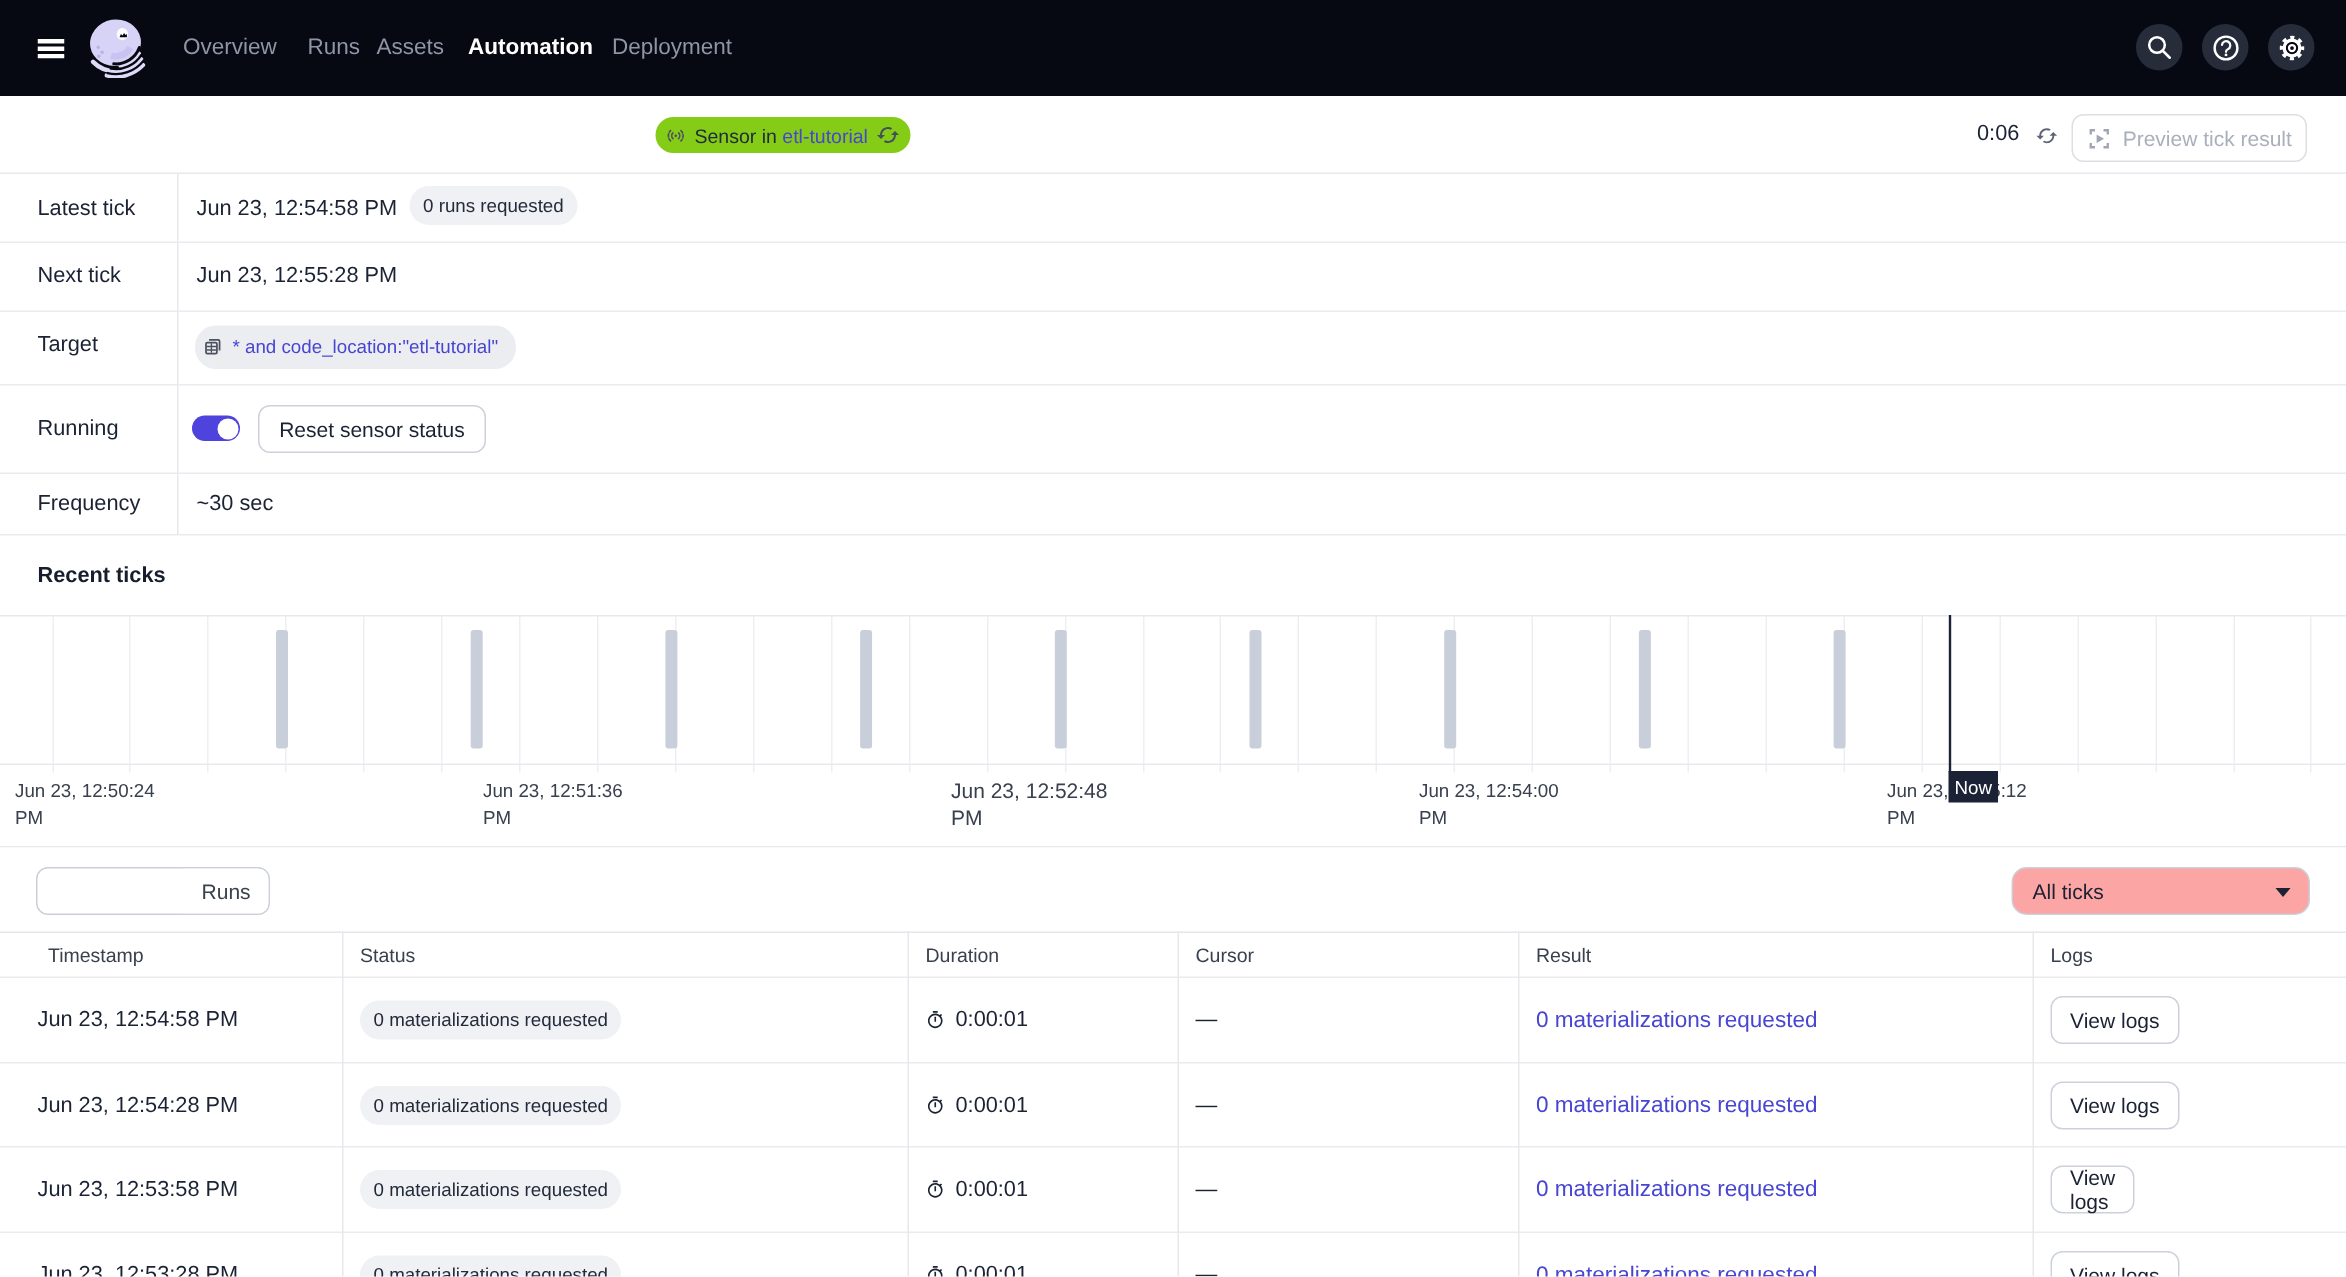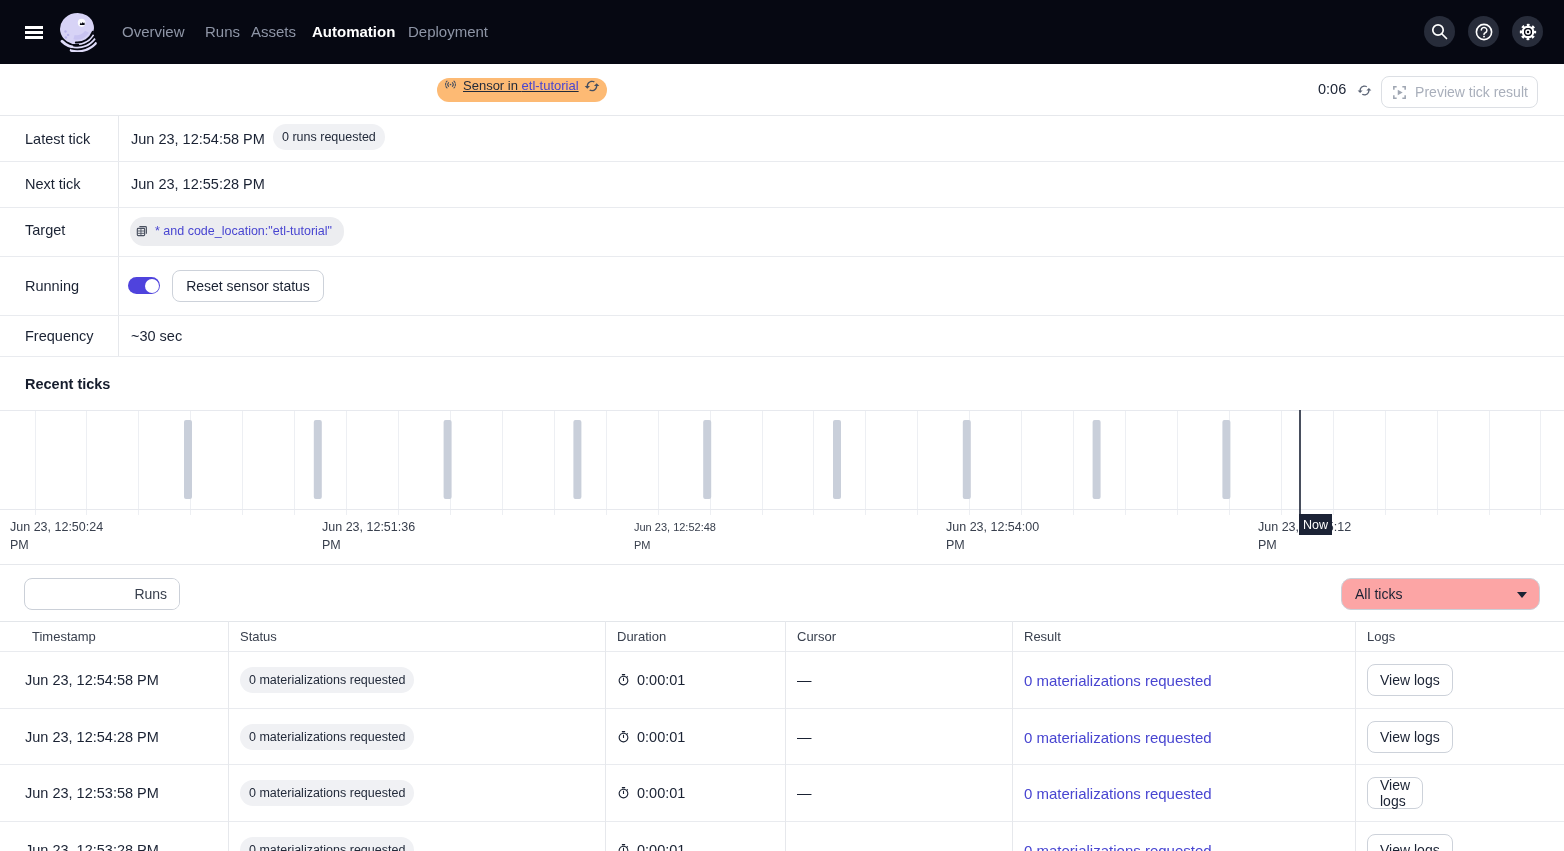--- a/index.html
+++ b/index.html
@@ -83,21 +83,21 @@
 
     <svg class="abs" style="left:1518px; top:22px;" width="20" height="20" viewBox="0 0 24 24">
       <circle cx="12" cy="12" r="8" stroke="#fff" stroke-width="3.6" fill="none" stroke-dasharray="3.1 3.18" stroke-dashoffset="1.55"></circle>
       <circle cx="12" cy="12" r="6.2" stroke="#fff" stroke-width="2.8" fill="none"></circle>
       <circle cx="12" cy="12" r="4.9" fill="#060812"></circle>
       <circle cx="12" cy="12" r="2.4" stroke="#fff" stroke-width="1.8" fill="none"></circle>
     </svg>
   </div>
 
   <div id="crumbrow">
-    <div style="position:absolute; left:437px; top:78px; margin-top:-64px; height:24px; padding:0 7px; background:#fdba74; border-radius:12px; display:inline-flex; font-size:13px; color:#232B3B;text-decoration:underline;">
+    <div style="position:absolute; left:437px; top:78px; margin-top:-64px; height:24px; padding:0 7px; background:#84cc16; border-radius:12px; display:inline-flex; align-items:center; font-size:13px; color:#232B3B;">
       <svg width="13" height="13" viewBox="0 0 24 24" style="margin-right:6px;">
         <g stroke="#4A5160" stroke-width="2" fill="none" stroke-linecap="round">
           <circle cx="12" cy="12" r="1.6" fill="#4A5160" stroke="none"></circle>
           <path d="M8.5 15.5 a5 5 0 0 1 0-7"></path>
           <path d="M5.6 18.4 a9 9 0 0 1 0-12.8" stroke-dasharray="3.5 2.2"></path>
           <path d="M15.5 8.5 a5 5 0 0 1 0 7"></path>
           <path d="M18.4 5.6 a9 9 0 0 1 0 12.8" stroke-dasharray="3.5 2.2"></path>
         </g>
       </svg>
       <span>Sensor in&nbsp;</span>
@@ -163,21 +163,21 @@
     <div class="btn" style="position:absolute; left:172px; top:154px; width:152px;">Reset sensor status</div>
 
     <span class="metaval" style="top:212px;">~30 sec</span>
   </div>
 
   <span class="abs" style="left:25px; top:376px; font-size:14.5px; font-weight:700; color:#161D2D;">Recent ticks</span>
 
   <div id="chart">
     <div class="abs" style="left:10px; top:108px; font-size:12.5px; color:#39404E; line-height:18px;">Jun 23, 12:50:24<br>PM</div>
     <div class="abs" style="left:322px; top:108px; font-size:12.5px; color:#39404E; line-height:18px;">Jun 23, 12:51:36<br>PM</div>
-    <div class="abs" style="left:634px; top:108px; font-size:11px; color:#39404E; line-height:18px;">Jun 23, 12:52:48<br>PM</div>
+    <div class="abs" style="left:634px; top:108px; font-size:14px; color:#39404E; line-height:18px;">Jun 23, 12:52:48<br>PM</div>
     <div class="abs" style="left:946px; top:108px; font-size:12.5px; color:#39404E; line-height:18px;">Jun 23, 12:54:00<br>PM</div>
     <div class="abs" style="left:1258px; top:108px; font-size:12.5px; color:#39404E; line-height:18px;">Jun 23, 12:55:12<br>PM</div>
     <svg width="1564" height="155" viewBox="0 0 1564 155" style="position:absolute; left:0; top:0; z-index:2;">
       <g id="grid">
           <line x1="35.5" x2="35.5" y1="0" y2="105" stroke="#EDEFF3" stroke-width="1"></line>
           <line x1="86.5" x2="86.5" y1="0" y2="105" stroke="#EDEFF3" stroke-width="1"></line>
           <line x1="138.5" x2="138.5" y1="0" y2="105" stroke="#EDEFF3" stroke-width="1"></line>
           <line x1="190.5" x2="190.5" y1="0" y2="105" stroke="#EDEFF3" stroke-width="1"></line>
           <line x1="242.5" x2="242.5" y1="0" y2="105" stroke="#EDEFF3" stroke-width="1"></line>
           <line x1="294.5" x2="294.5" y1="0" y2="105" stroke="#EDEFF3" stroke-width="1"></line>

